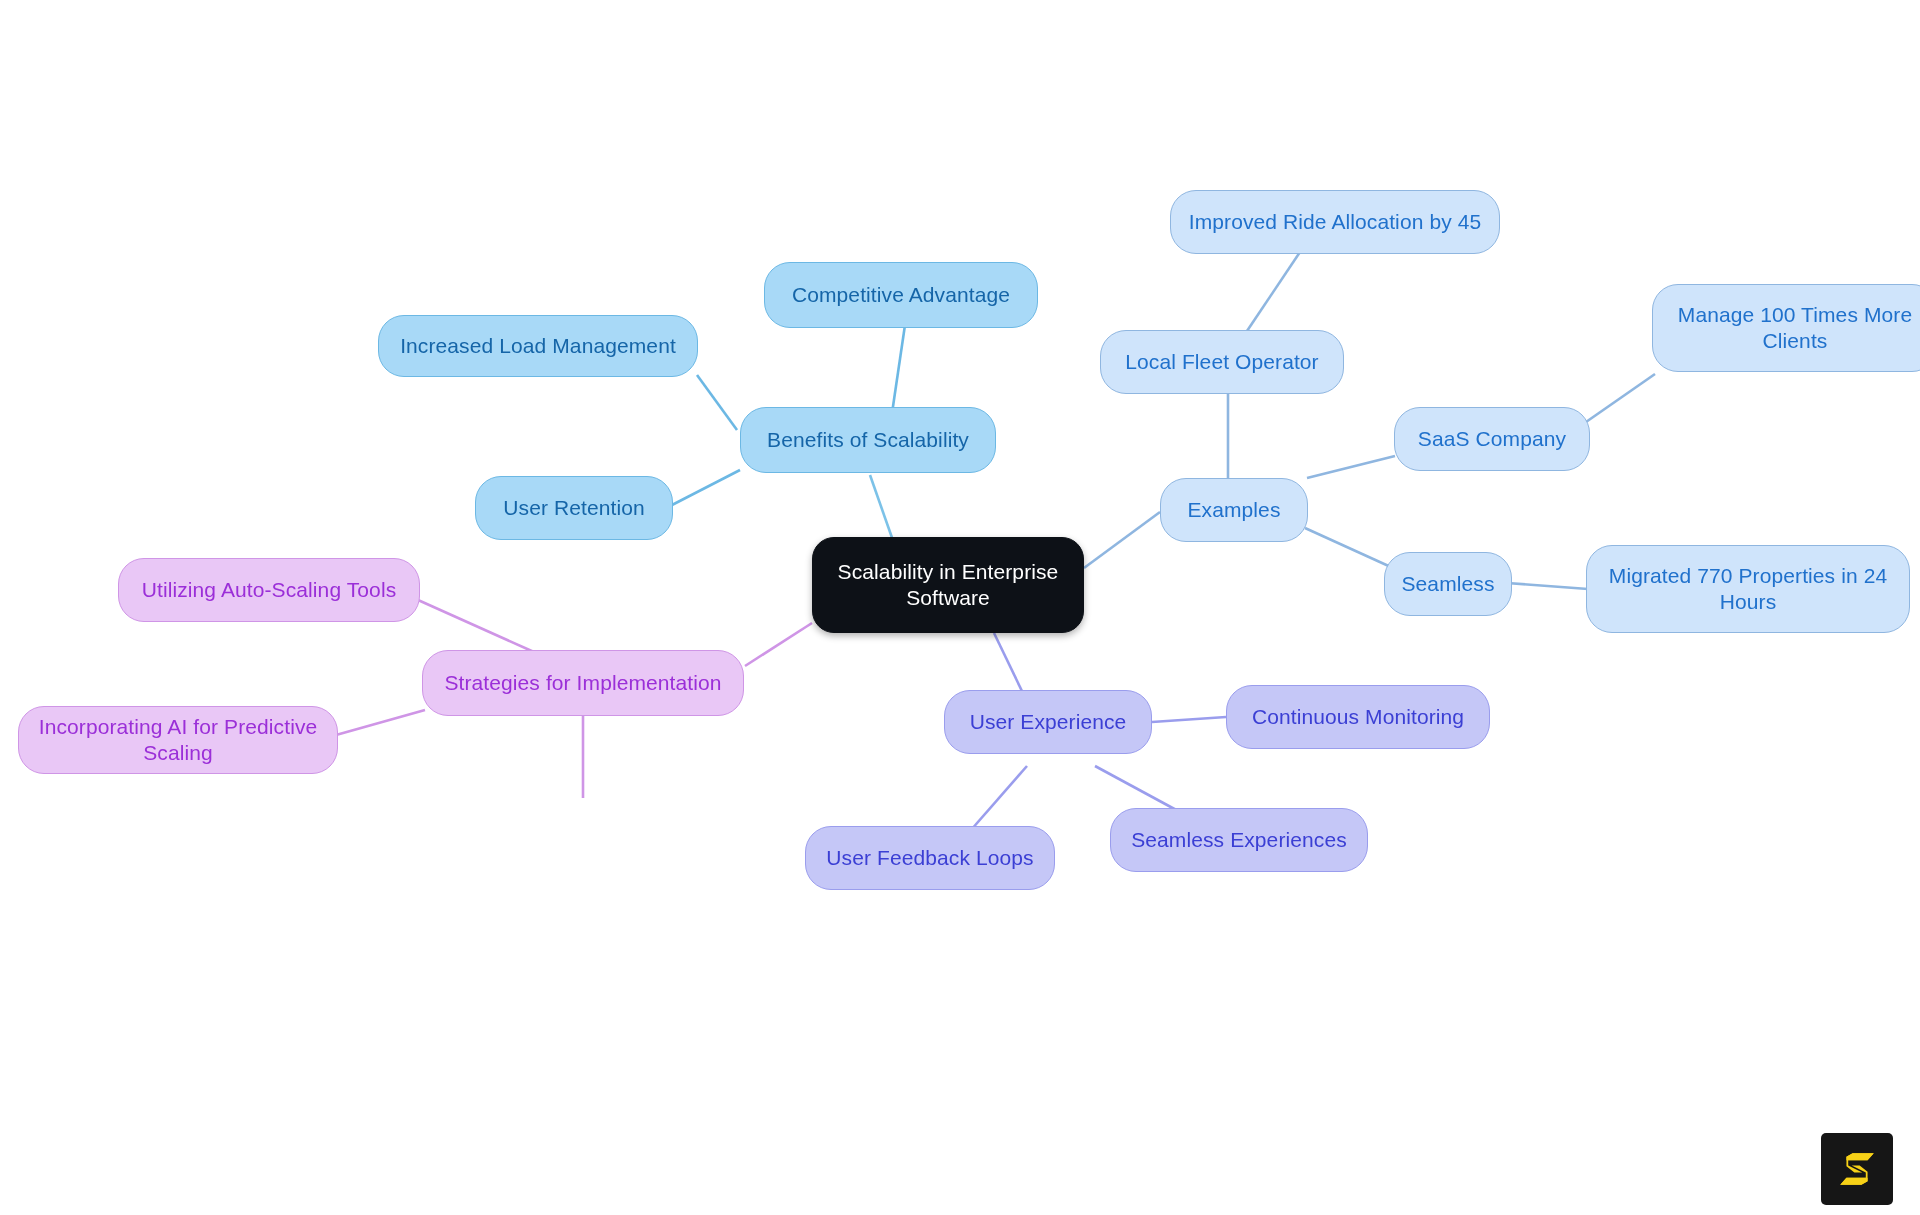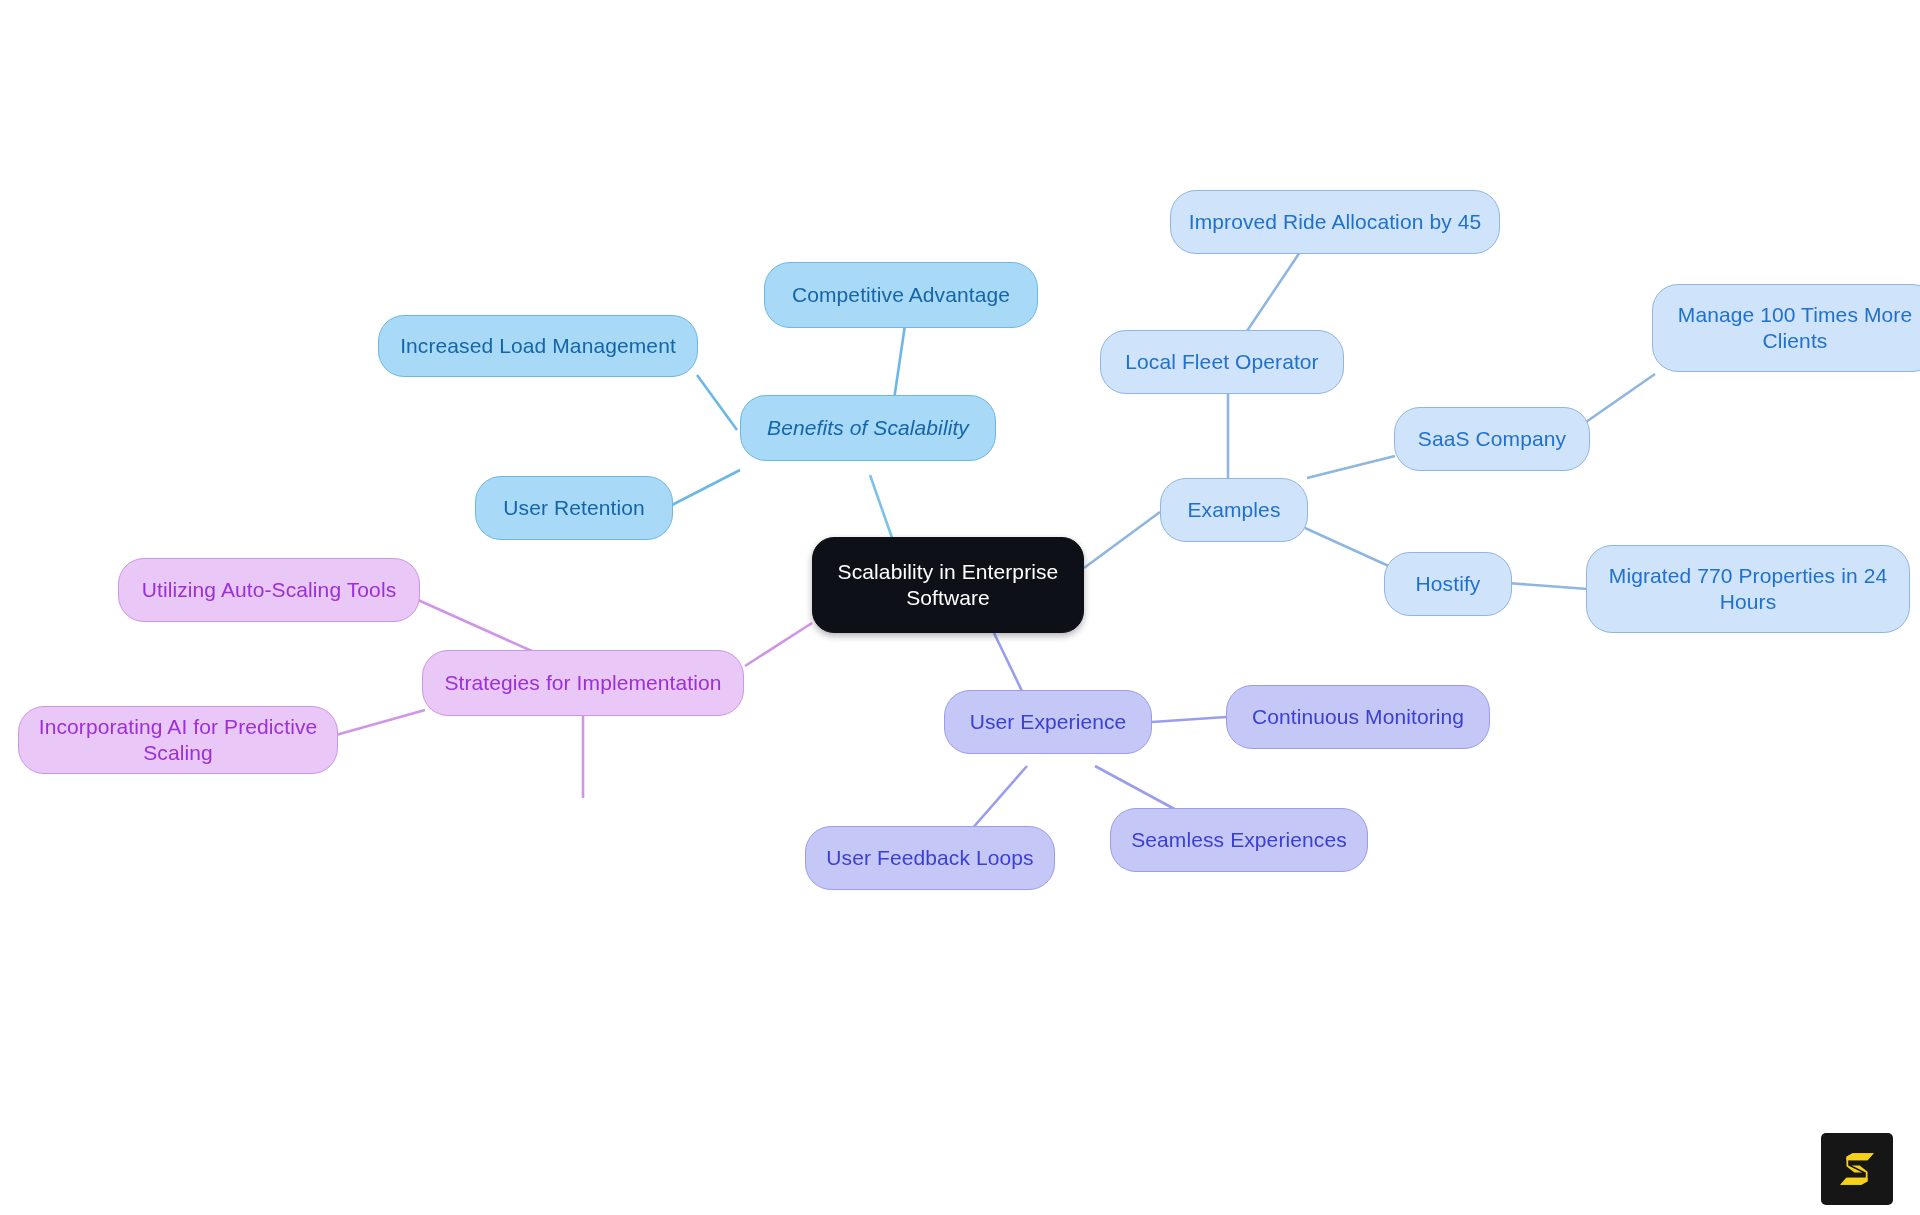--- a/index.html
+++ b/index.html
@@ -124,21 +124,21 @@
 
     <path d="M 534,652 L 418,600" stroke="#cf95e6" stroke-width="2.6" fill="none"></path>
     <path d="M 425,710 L 336,735" stroke="#cf95e6" stroke-width="2.6" fill="none"></path>
     <path d="M 583,705 L 583,798" stroke="#cf95e6" stroke-width="2.6" fill="none"></path>
   </svg>
 
   <div class="node node-root" style="left:812px; top:537px; width:272px; height:96px;">
     <span>Scalability in Enterprise Software</span>
   </div>
 
-  <div class="node node-blue-branch" style="left:740px; top:395px; width:256px; height:66px;font-style:italic;">
+  <div class="node node-blue-branch" style="left:740px; top:407px; width:256px; height:66px;">
     <span>Benefits of Scalability</span>
   </div>
 
   <div class="node node-blue-leaf" style="left:378px; top:315px; width:320px; height:62px;">
     <span>Increased Load Management</span>
   </div>
 
   <div class="node node-blue-leaf" style="left:764px; top:262px; width:274px; height:66px;">
     <span>Competitive Advantage</span>
   </div>
@@ -161,21 +161,21 @@
 
   <div class="node node-lightblue" style="left:1394px; top:407px; width:196px; height:64px;">
     <span>SaaS Company</span>
   </div>
 
   <div class="node node-lightblue" style="left:1652px; top:284px; width:286px; height:88px;">
     <span>Manage 100 Times More Clients</span>
   </div>
 
   <div class="node node-lightblue" style="left:1384px; top:552px; width:128px; height:64px;">
-    <span>Hostify</span>
+    <span>Seamless</span>
   </div>
 
   <div class="node node-lightblue" style="left:1586px; top:545px; width:324px; height:88px;">
     <span>Migrated 770 Properties in 24 Hours</span>
   </div>
 
   <div class="node node-lavender" style="left:944px; top:690px; width:208px; height:64px;">
     <span>User Experience</span>
   </div>
 

